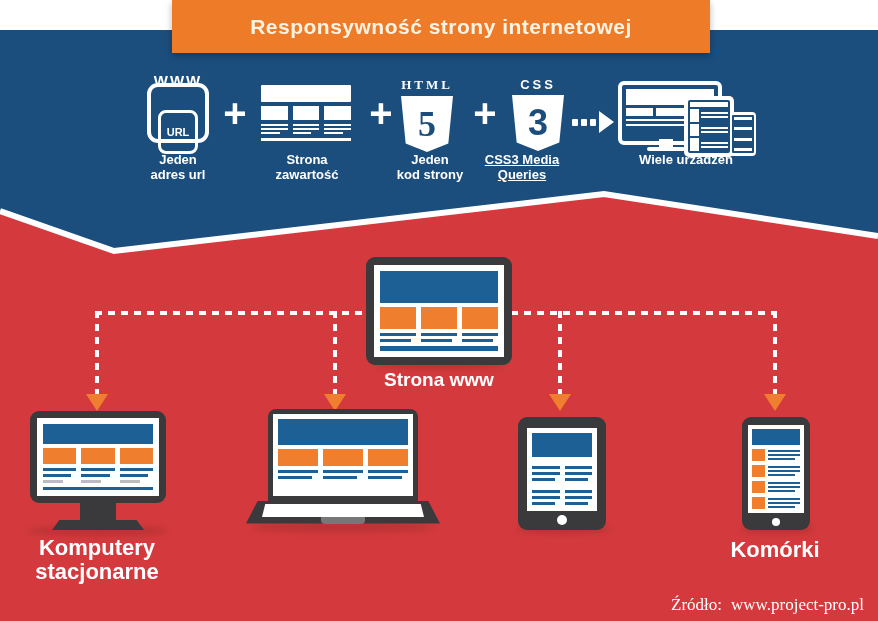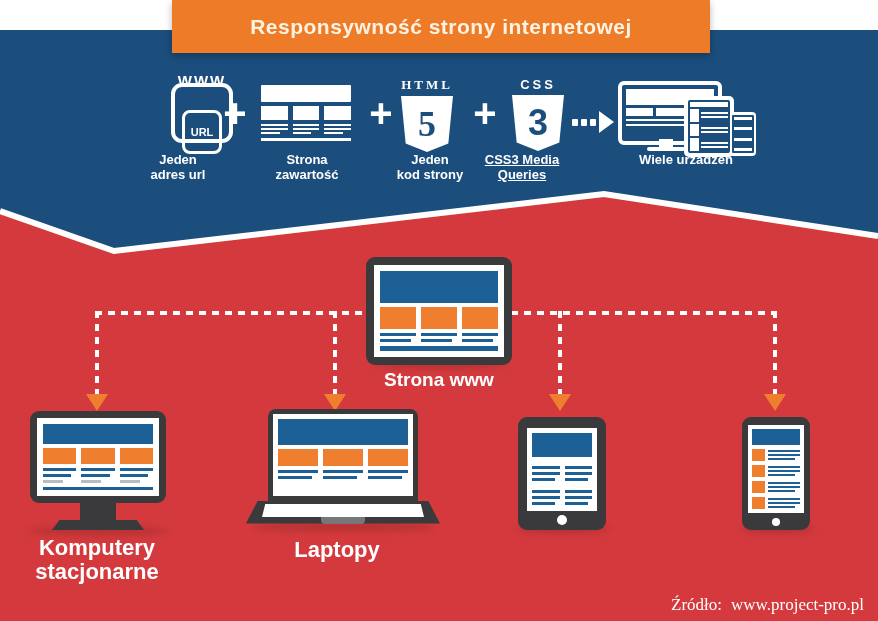--- a/index.html
+++ b/index.html
@@ -20,21 +20,21 @@
   .banner{left:172px;top:0;width:538px;height:53px;background:var(--banner-orange);
           display:flex;align-items:center;justify-content:center;
           color:var(--cream);font-size:21px;font-weight:bold;letter-spacing:.5px;
           box-shadow:0 3px 7px rgba(0,0,0,.28);}
 
   
   .formula{left:0;top:75px;width:878px;height:115px;}
   .plus{position:absolute;width:38px;text-align:center;color:#fff;font-size:40px;font-weight:bold;line-height:40px;}
 
   .www-box{position:absolute;left:147px;top:8px;width:54px;height:52px;border:4px solid #fff;border-radius:11px;
-           display:flex;flex-direction:column;align-items:center;justify-content:center;gap:21px;color:#fff;margin-left:24px;}
+           display:flex;flex-direction:column;align-items:center;justify-content:center;gap:21px;color:#fff;}
   .www-txt{font-size:15px;font-weight:bold;letter-spacing:2px;}
   .url-pill{border:3px solid #fff;border-radius:8px;padding:12px 6px;font-size:11px;font-weight:bold;line-height:14px;}
 
   .layout-icon{position:absolute;left:261px;top:10px;width:90px;height:64px;display:flex;flex-direction:column;gap:4px;}
   .lay-head{height:17px;background:#fff;border-radius:1px;}
   .lay-row{display:flex;gap:5px;}
   .lay-blk{flex:1;height:14px;background:#fff;}
   .lay-col{flex:1;display:flex;flex-direction:column;gap:2px;}
   .lay-ln{height:2px;background:#fff;}
   .lay-ln.s{width:70%;}
@@ -453,21 +453,21 @@
           </div>
         </div>
     </div>
     <div class="home-dot ph-home"></div>
   </div>
 
   <div class="dev-label" style="left:17px;top:536px;width:160px;">
     <span>Komputery</span>
       <span>stacjonarne</span>
   </div>
-  <div class="dev-label" style="left:277px;top:538px;width:120px;">
-    <span>Laptopy</span>
+  <div class="dev-label" style="left:715px;top:538px;width:120px;">
+    <span>Komórki</span>
   </div>
 
   <div class="abs source">
     <span class="pre">Źródło:</span><span>www.project-pro.pl</span>
   </div>
 
 </div>
 
 </body></html>

